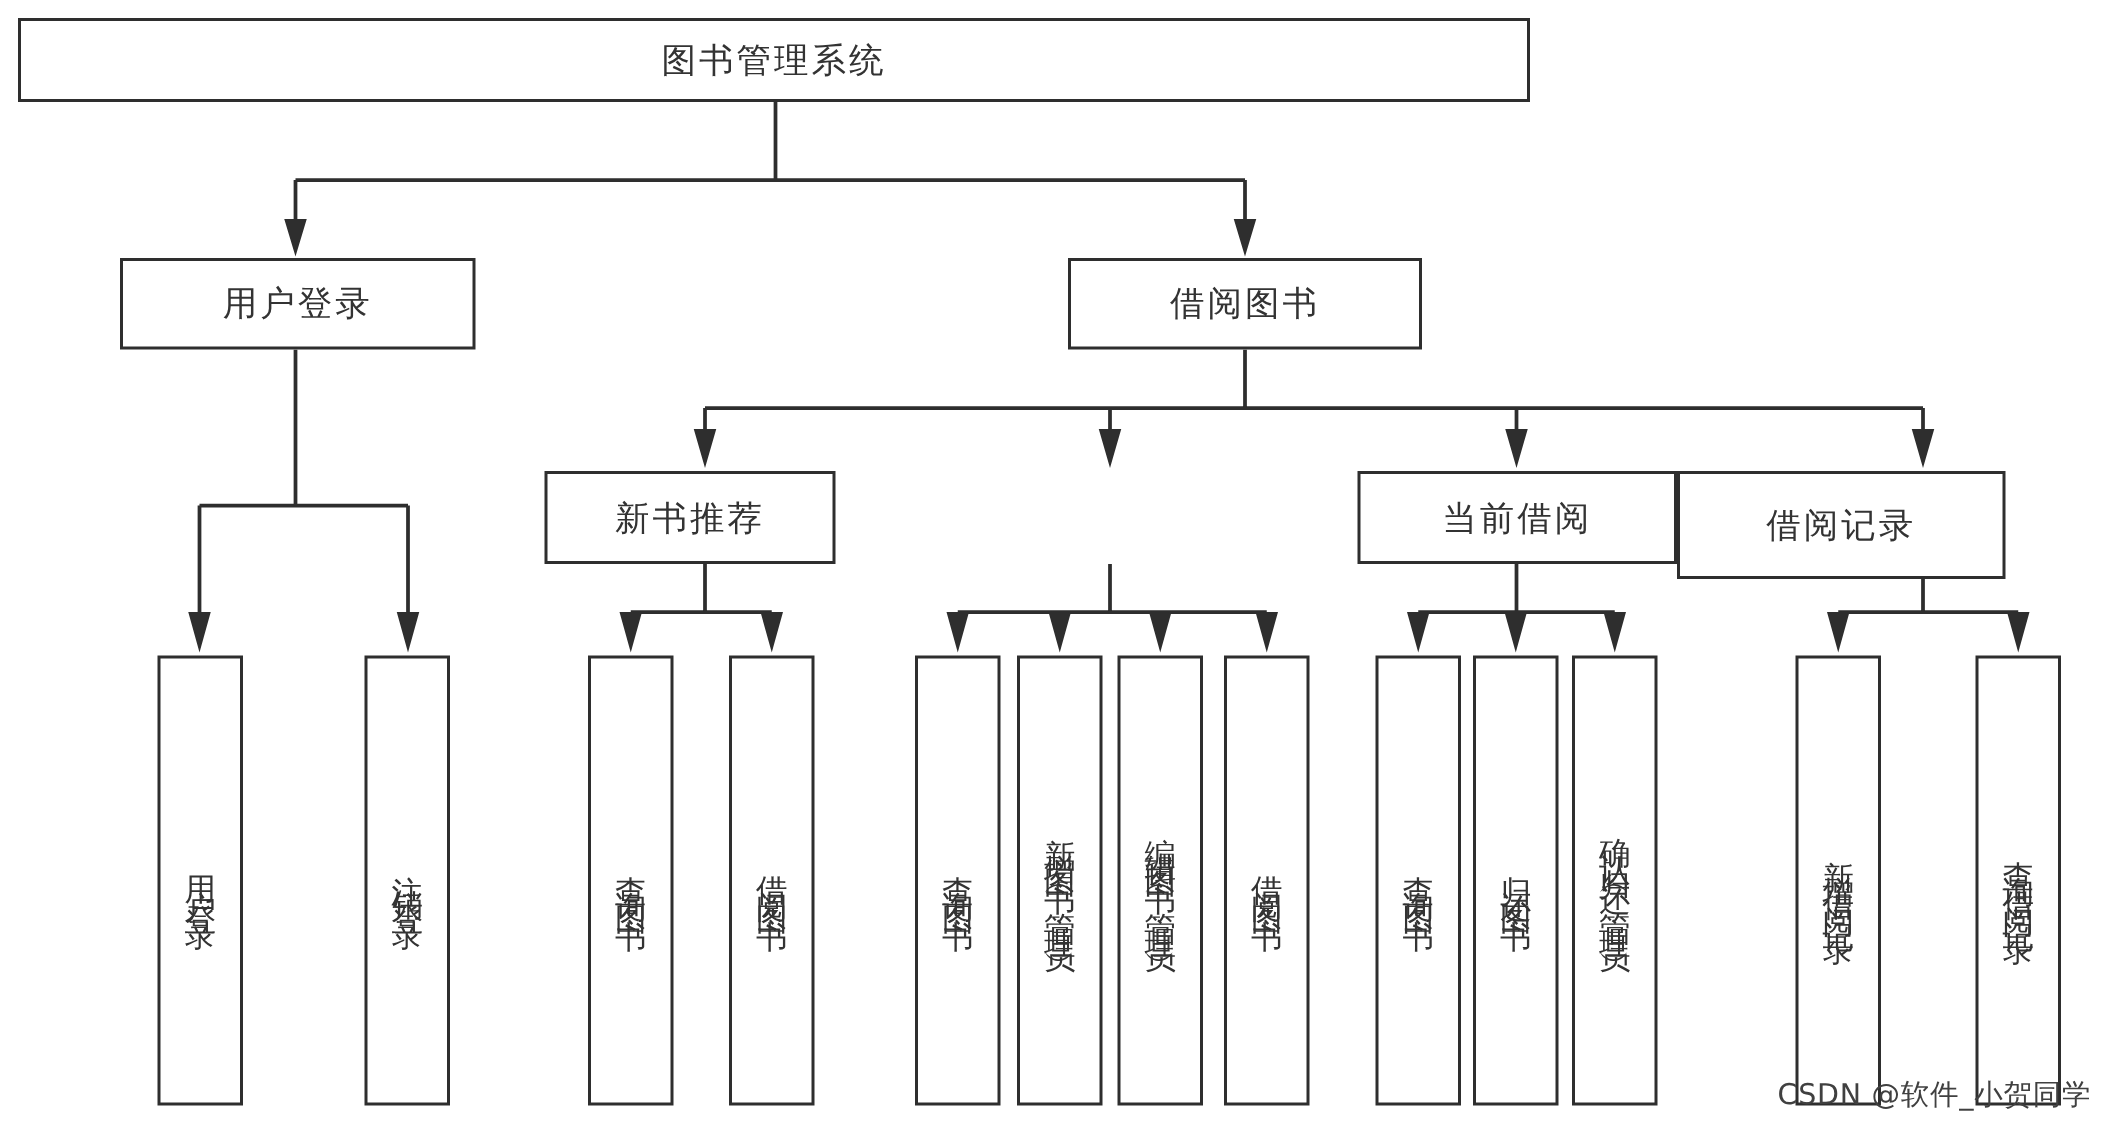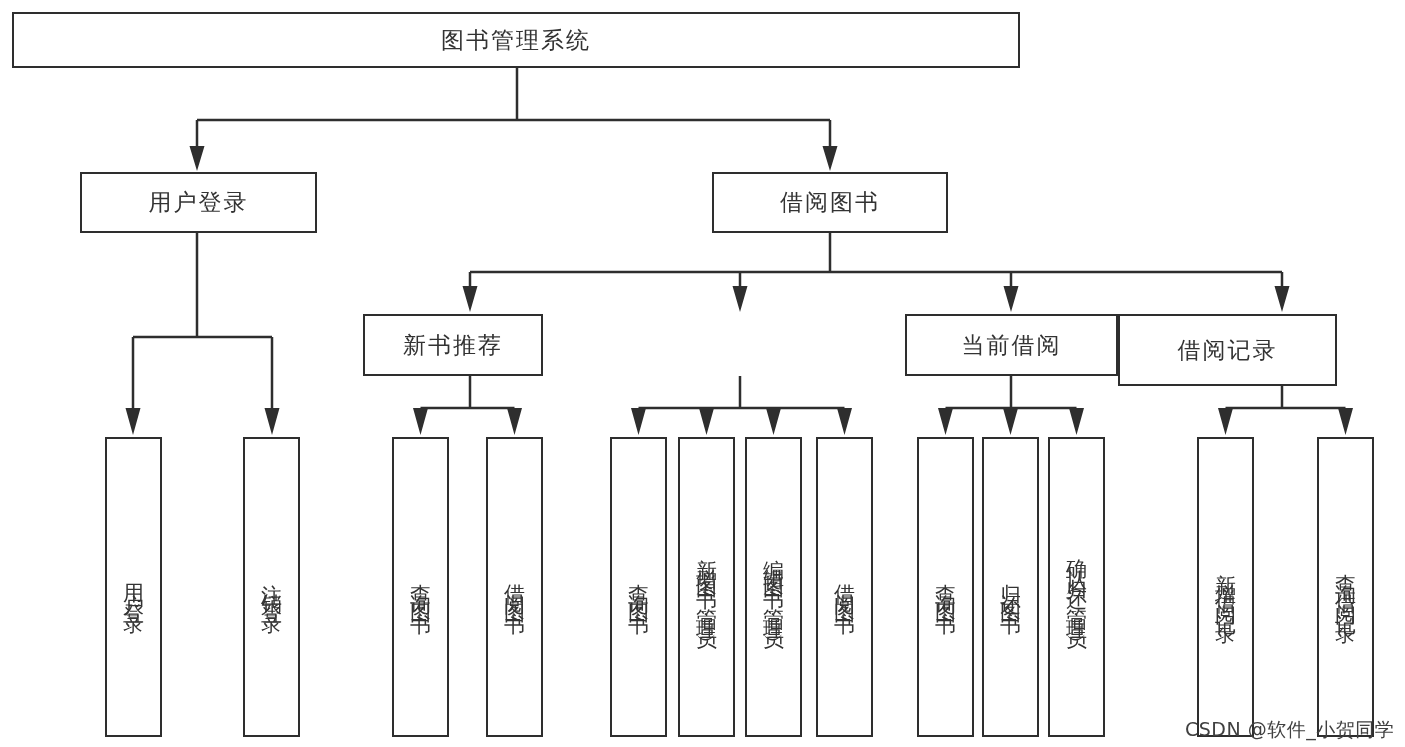--- a/index.html
+++ b/index.html
@@ -25,21 +25,21 @@
     text-orientation:mixed;
     font-size:21px;
     letter-spacing:10px;
     line-height:1.15;
     white-space:nowrap;
   }
   
   .n-root{left:12px;top:12px;width:1008px;height:56px;}
   .n-user{left:80px;top:172px;width:237px;height:61px;}
   .n-book{left:712px;top:172px;width:236px;height:61px;}
-  .n-nsbr{left:363px;top:314px;width:180px;height:62px;}
+  .n-nsbr{left:363px;top:314px;width:194px;height:62px;}
   .n-tsjy{left:633px;top:314px;width:215px;height:62px;}
   .n-dqjy{left:905px;top:314px;width:213px;height:62px;text-align:center;}
   .n-jyjl{left:1118px;top:314px;width:219px;height:72px;}
   .leaf{top:437px;width:57px;height:300px;}
   .l-ul{left:105px;} .l-zx{left:243px;}
   .l-nbq{left:392px;} .l-nbb{left:486px;}
   .l-bbq{left:610px;} .l-bba{left:678px;} .l-bbe{left:745px;} .l-bbb{left:816px;}
   .l-cbq{left:917px;} .l-cbr{left:982px;} .l-cbc{left:1048px;}
   .l-bra{left:1197px;} .l-brq{left:1317px;}
   .watermark{

